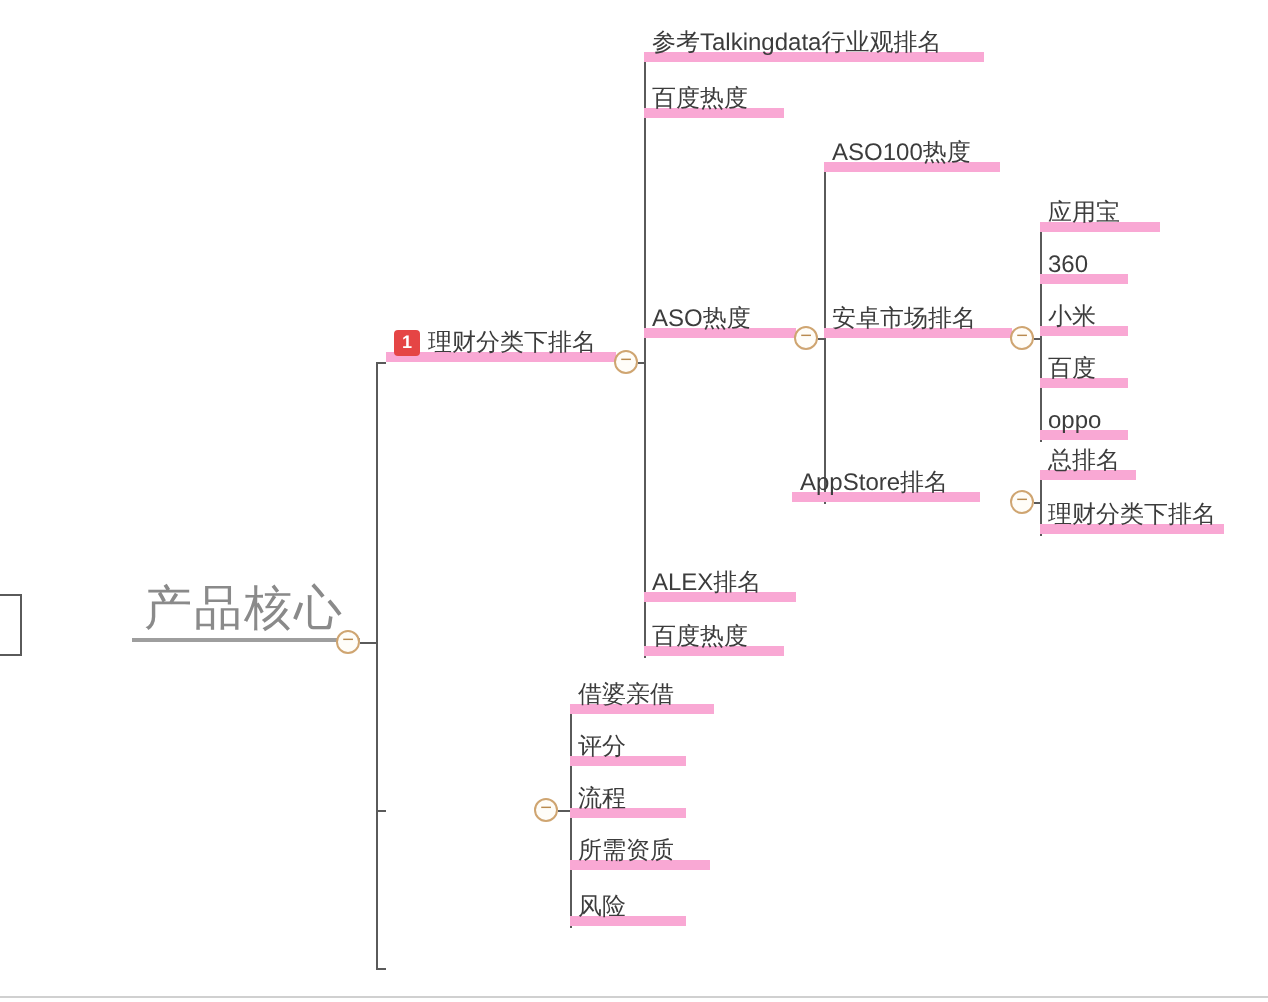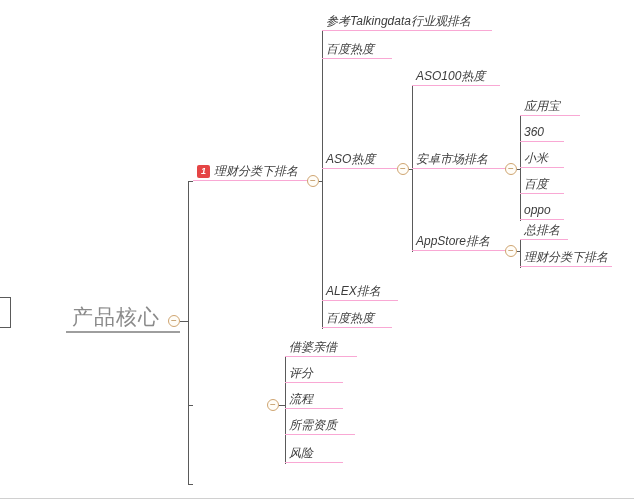--- a/index.html
+++ b/index.html
@@ -2,26 +2,26 @@
 <html><head>
 <meta charset="utf-8">
 <style>
   html,body{margin:0;padding:0;background:#fff;}
   #canvas{
     position:relative;width:634px;height:501px;background:#ffffff;overflow:hidden;
     font-family:"Liberation Sans","DejaVu Sans",sans-serif;
   }
   .node{
     position:absolute;height:17px;line-height:15px;box-sizing:border-box;
-    border-bottom:1px solid #f9a8d4;font-size:12px;color:#3c3c3c;
-    white-space:nowrap;padding-left:4px;cursor:default;font-style:italic;
+    border-bottom:5px solid #f9a8d4;font-size:12px;color:#3c3c3c;
+    white-space:nowrap;padding-left:4px;cursor:default;
   }
   .root{
-    position:absolute;left:66px;top:304px;width:114px;height:29px;box-sizing:border-box;
-    border-bottom:2px solid #9e9e9e;font-size:21px;color:#8a8a8a;line-height:26px;
+    position:absolute;left:66px;top:292px;width:114px;height:29px;box-sizing:border-box;
+    border-bottom:2px solid #9e9e9e;font-size:24px;color:#8a8a8a;line-height:26px;
     padding-left:6px;letter-spacing:1px;white-space:nowrap;
   }
   .badge{
     display:inline-block;width:13px;height:13px;border-radius:2px;color:#fff;
     font-size:9px;font-weight:bold;text-align:center;line-height:13px;
     margin-right:4px;vertical-align:1px;
   }
   .b-red{background:#e54545}
   .b-orange{background:#f59b22}
   .b-blue{background:#2b7bea}
@@ -104,21 +104,21 @@
   <div class="node" style="left:520px;top:151px;width:44px">
     <span>小米</span>
   </div>
   <div class="node" style="left:520px;top:177px;width:44px">
     <span>百度</span>
   </div>
   <div class="node" style="left:520px;top:203px;width:44px">
     <span>oppo</span>
   </div>
 
-  <div class="node" style="left:412px;top:234px;width:94px">
+  <div class="node" style="left:396px;top:234px;width:94px">
     <span>AppStore排名</span>
   </div>
   <div class="collapse" style="left:505px;top:245px">−</div>
 
   <div class="node" style="left:520px;top:223px;width:48px">
     <span>总排名</span>
   </div>
   <div class="node" style="left:322px;top:284px;width:76px">
     <span>ALEX排名</span>
   </div>

